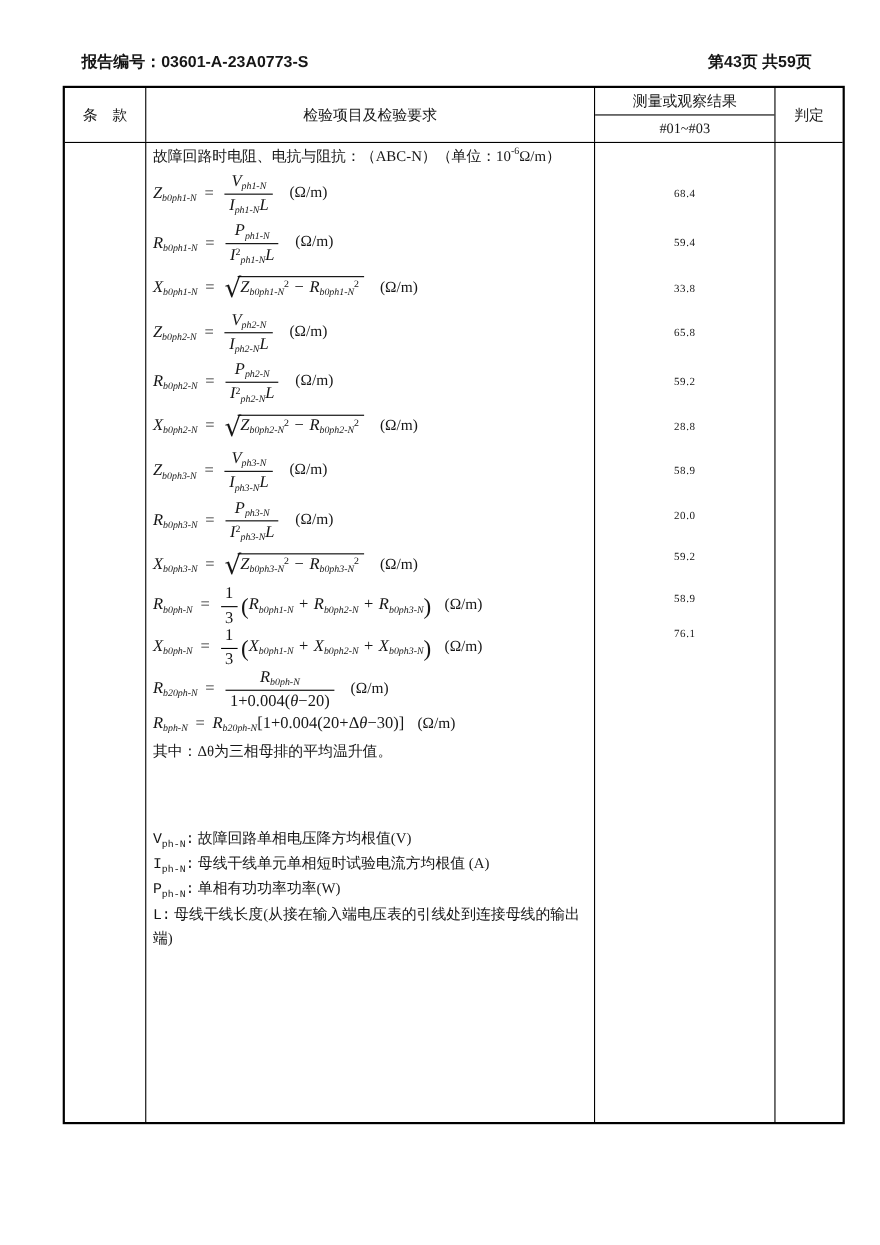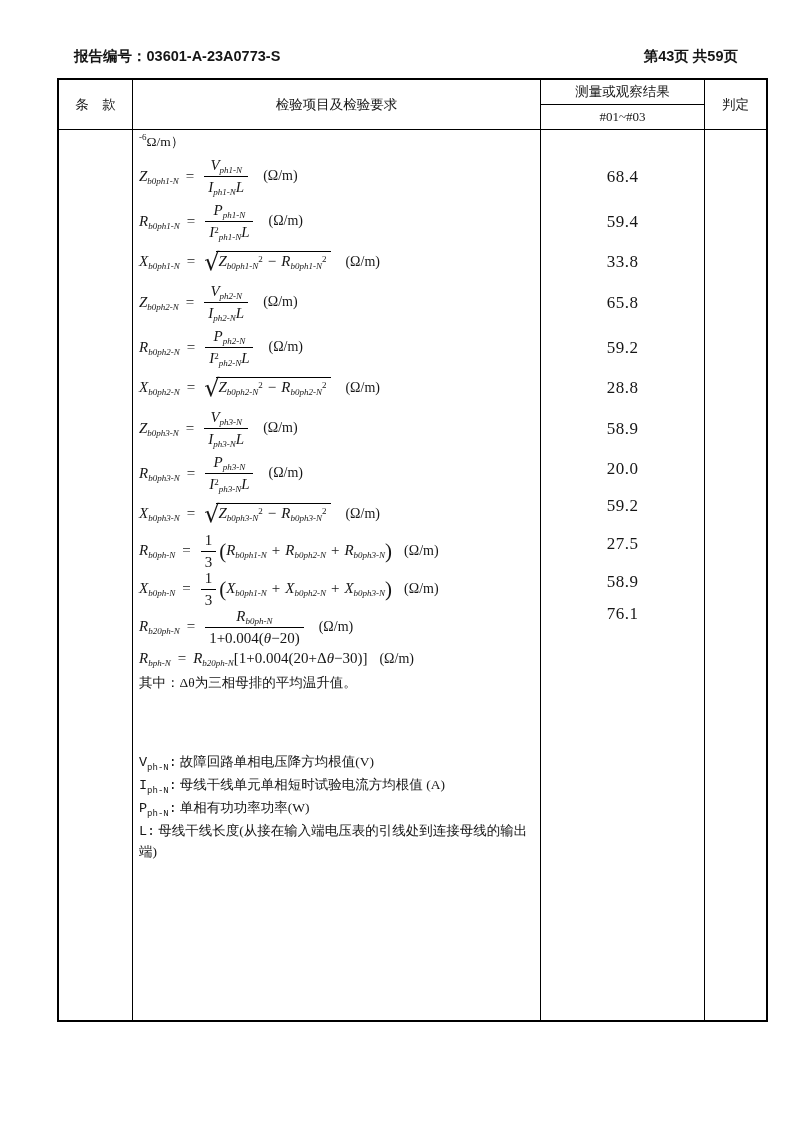--- a/index.html
+++ b/index.html
@@ -28,21 +28,21 @@
   .value-col { width:164px; border-right:1px solid #000; display:flex; flex-direction:column; overflow:hidden; }
   .judg-col { flex:1; }
 
   .irow { flex:0 0 auto; display:flex; align-items:center; padding-left:6px;
     font-size:15px; line-height:1.05; white-space:nowrap; }
   .irow.title { font-size:13.5px; }
   .irow.note { font-size:13.5px; }
   .irow.legend { display:block; font-size:13.5px; line-height:20px; white-space:normal; padding-right:4px; }
   .irow.filler, .vrow.filler { flex:1 1 auto; }
   .vrow { flex:0 0 auto; display:flex; align-items:center; justify-content:center;
-    font-size:17px; letter-spacing:0.5px; }
+    font-size:10px; letter-spacing:0.5px; }
 
   
   .mvar { display:inline-flex; align-items:baseline; }
   .mbase { font-style:italic; }
   sub { font-size:9px; font-style:italic; transform:translateY(3px); letter-spacing:0; }
   sup { font-size:9px; transform:translateY(-4px); font-style:normal; }
   .meq { padding:0 7px; }
   .mop { padding:0 5px; }
   .mplain { font-style:normal; }
   .mfrac { display:inline-flex; flex-direction:column; text-align:center; margin:0 3px; line-height:1.25; }
@@ -74,20 +74,21 @@
     <div class="th th-result">
       <div class="result-top">测量或观察结果</div>
       <div class="result-bottom">#01~#03</div>
     </div>
     <div class="th th-judg">判定</div>
   </div>
   <div class="tbody">
     <div class="clause-col"></div>
     <div class="item-col">
         <div class="irow title" style="height: 24px;">
+          <span>故障回路时电阻、电抗与阻抗：（ABC-N）（单位：10</span>
           <sup>-6</sup>
           <span>Ω/m）</span>
         </div>
         <div class="irow formula" style="height: 45px;">
           <span class="mvar">
             <span class="mbase">Z</span>
             <sub>b0ph1-N</sub>
           </span>
           <span class="meq">=</span>
           <span class="mfrac">
@@ -431,21 +432,20 @@
         <div class="vrow" style="height: 24px;"></div>
         <div class="vrow" style="height: 45px;">68.4</div>
         <div class="vrow" style="height: 45px;">59.4</div>
         <div class="vrow" style="height: 36px;">33.8</div>
         <div class="vrow" style="height: 45px;">65.8</div>
         <div class="vrow" style="height: 45px;">59.2</div>
         <div class="vrow" style="height: 36px;">28.8</div>
         <div class="vrow" style="height: 45px;">58.9</div>
         <div class="vrow" style="height: 36px;">20.0</div>
         <div class="vrow" style="height: 38px;">59.2</div>
-        <div class="vrow" style="height: 38px;">27.5</div>
         <div class="vrow" style="height: 38px;">58.9</div>
         <div class="vrow" style="height: 26px;">76.1</div>
         <div class="vrow" style="height: 22px;"></div>
         <div class="vrow" style="height: 16px;"></div>
         <div class="vrow" style="height: 23px;"></div>
         <div class="vrow" style="height: 23px;"></div>
         <div class="vrow" style="height: 23px;"></div>
         <div class="vrow" style="height: 44px;"></div>
         <div class="vrow filler"></div>
       </div>

